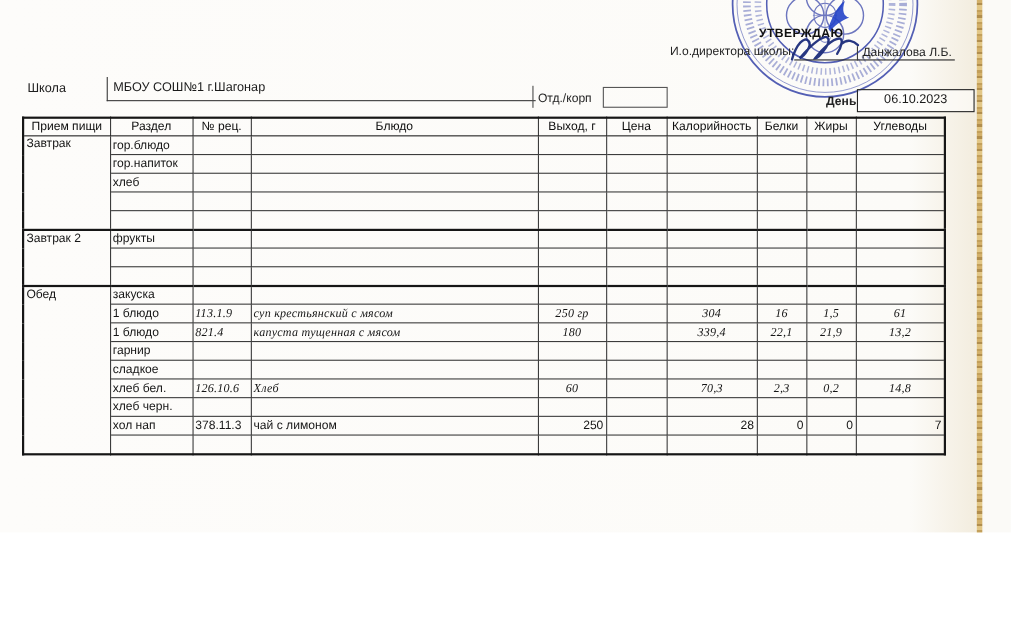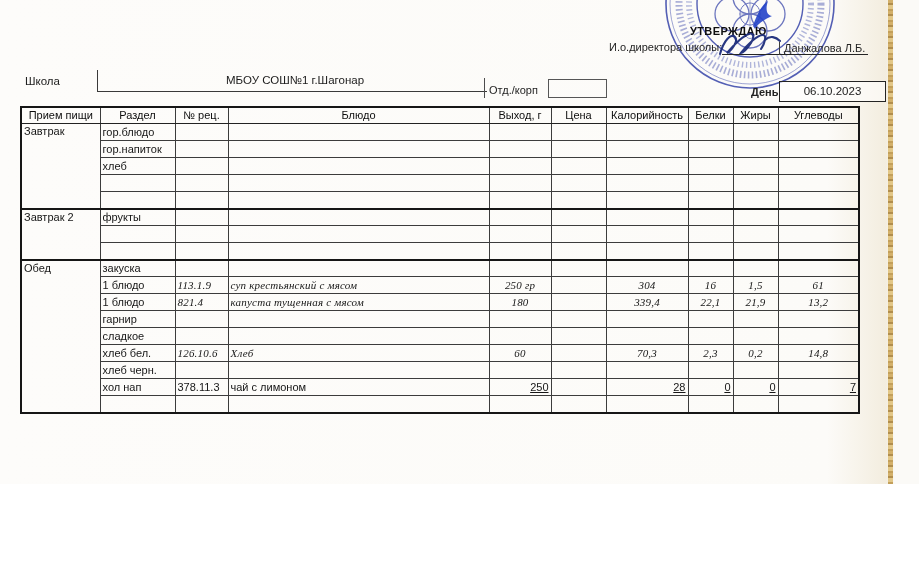--- a/index.html
+++ b/index.html
@@ -27,21 +27,20 @@
   .lbl-sm { font-size: 11px; color: #242424; }
   .lbl-md { font-size: 11.5px; color: #202020; }
 
   .school-label { left: 25px; top: 75px; }
   .school-box {
     left: 97px; top: 70px; width: 390px; height: 22px;
     border-left: 1.6px solid #3a3a3a;
     border-bottom: 1.6px solid #3a3a3a;
     padding: 4px 0 12px 5px;
     font-size: 11.5px;
-    text-align: center;
   }
   .dept-tick { left: 484px; top: 78px; width: 1.4px; height: 20px; background: #4c4c4c; }
   .dept-label { left: 489px; top: 84px; }
   .dept-box {
     left: 548px; top: 79px; width: 59px; height: 19px;
     border: 1.3px solid #565656;
     font-size: 11px; text-align: center; line-height: 17px;
   }
   .day-label { left: 751px; top: 86px; font-weight: 600; }
   .date-box {
@@ -89,21 +88,21 @@
     margin-left: 16px;
   }
   table.menu tr.sec-top td { border-top: 2.3px solid #161616; }
   td.meal { vertical-align: top; text-align: left; padding: 1px 3px; font-size: 11px; margin-top: 37px; }
   td.lbl  { text-align: left; padding-left: 3px; font-size: 10.8px; }
   td.rec  { text-align: left; padding-left: 3px; }
   td.dish { text-align: left; padding-left: 4px; margin-top: 32px; }
   td.num  { text-align: center; }
   td.serif { font-family: "Liberation Serif", serif; font-size: 12.5px; letter-spacing: .2px; font-style: italic; }
   td.sans-right { font-family: "Liberation Sans", sans-serif; font-size: 11px; }
-  td.sans-right.num { text-align: right; padding-right: 2px; text-decoration: underline; }
+  td.sans-right.num { text-align: right; padding-right: 2px; }
 
   
   .smudge { position: absolute; pointer-events: none; }
   .smudge.s1 { left: 290px; top: 551px; width: 210px; height: 9px;
     background: radial-gradient(ellipse at center, rgba(110,110,110,.10), transparent 70%); }
   .smudge.s2 { left: 555px; top: 544px; width: 270px; height: 16px;
     background: radial-gradient(ellipse at center, rgba(95,95,95,.14), transparent 70%); }
   .smudge.s3 { left: 833px; top: 538px; width: 55px; height: 22px;
     background: radial-gradient(ellipse at center, rgba(120,110,90,.16), transparent 72%); }
   .smudge.s4 { left: 500px; top: 549px; width: 70px; height: 8px;

